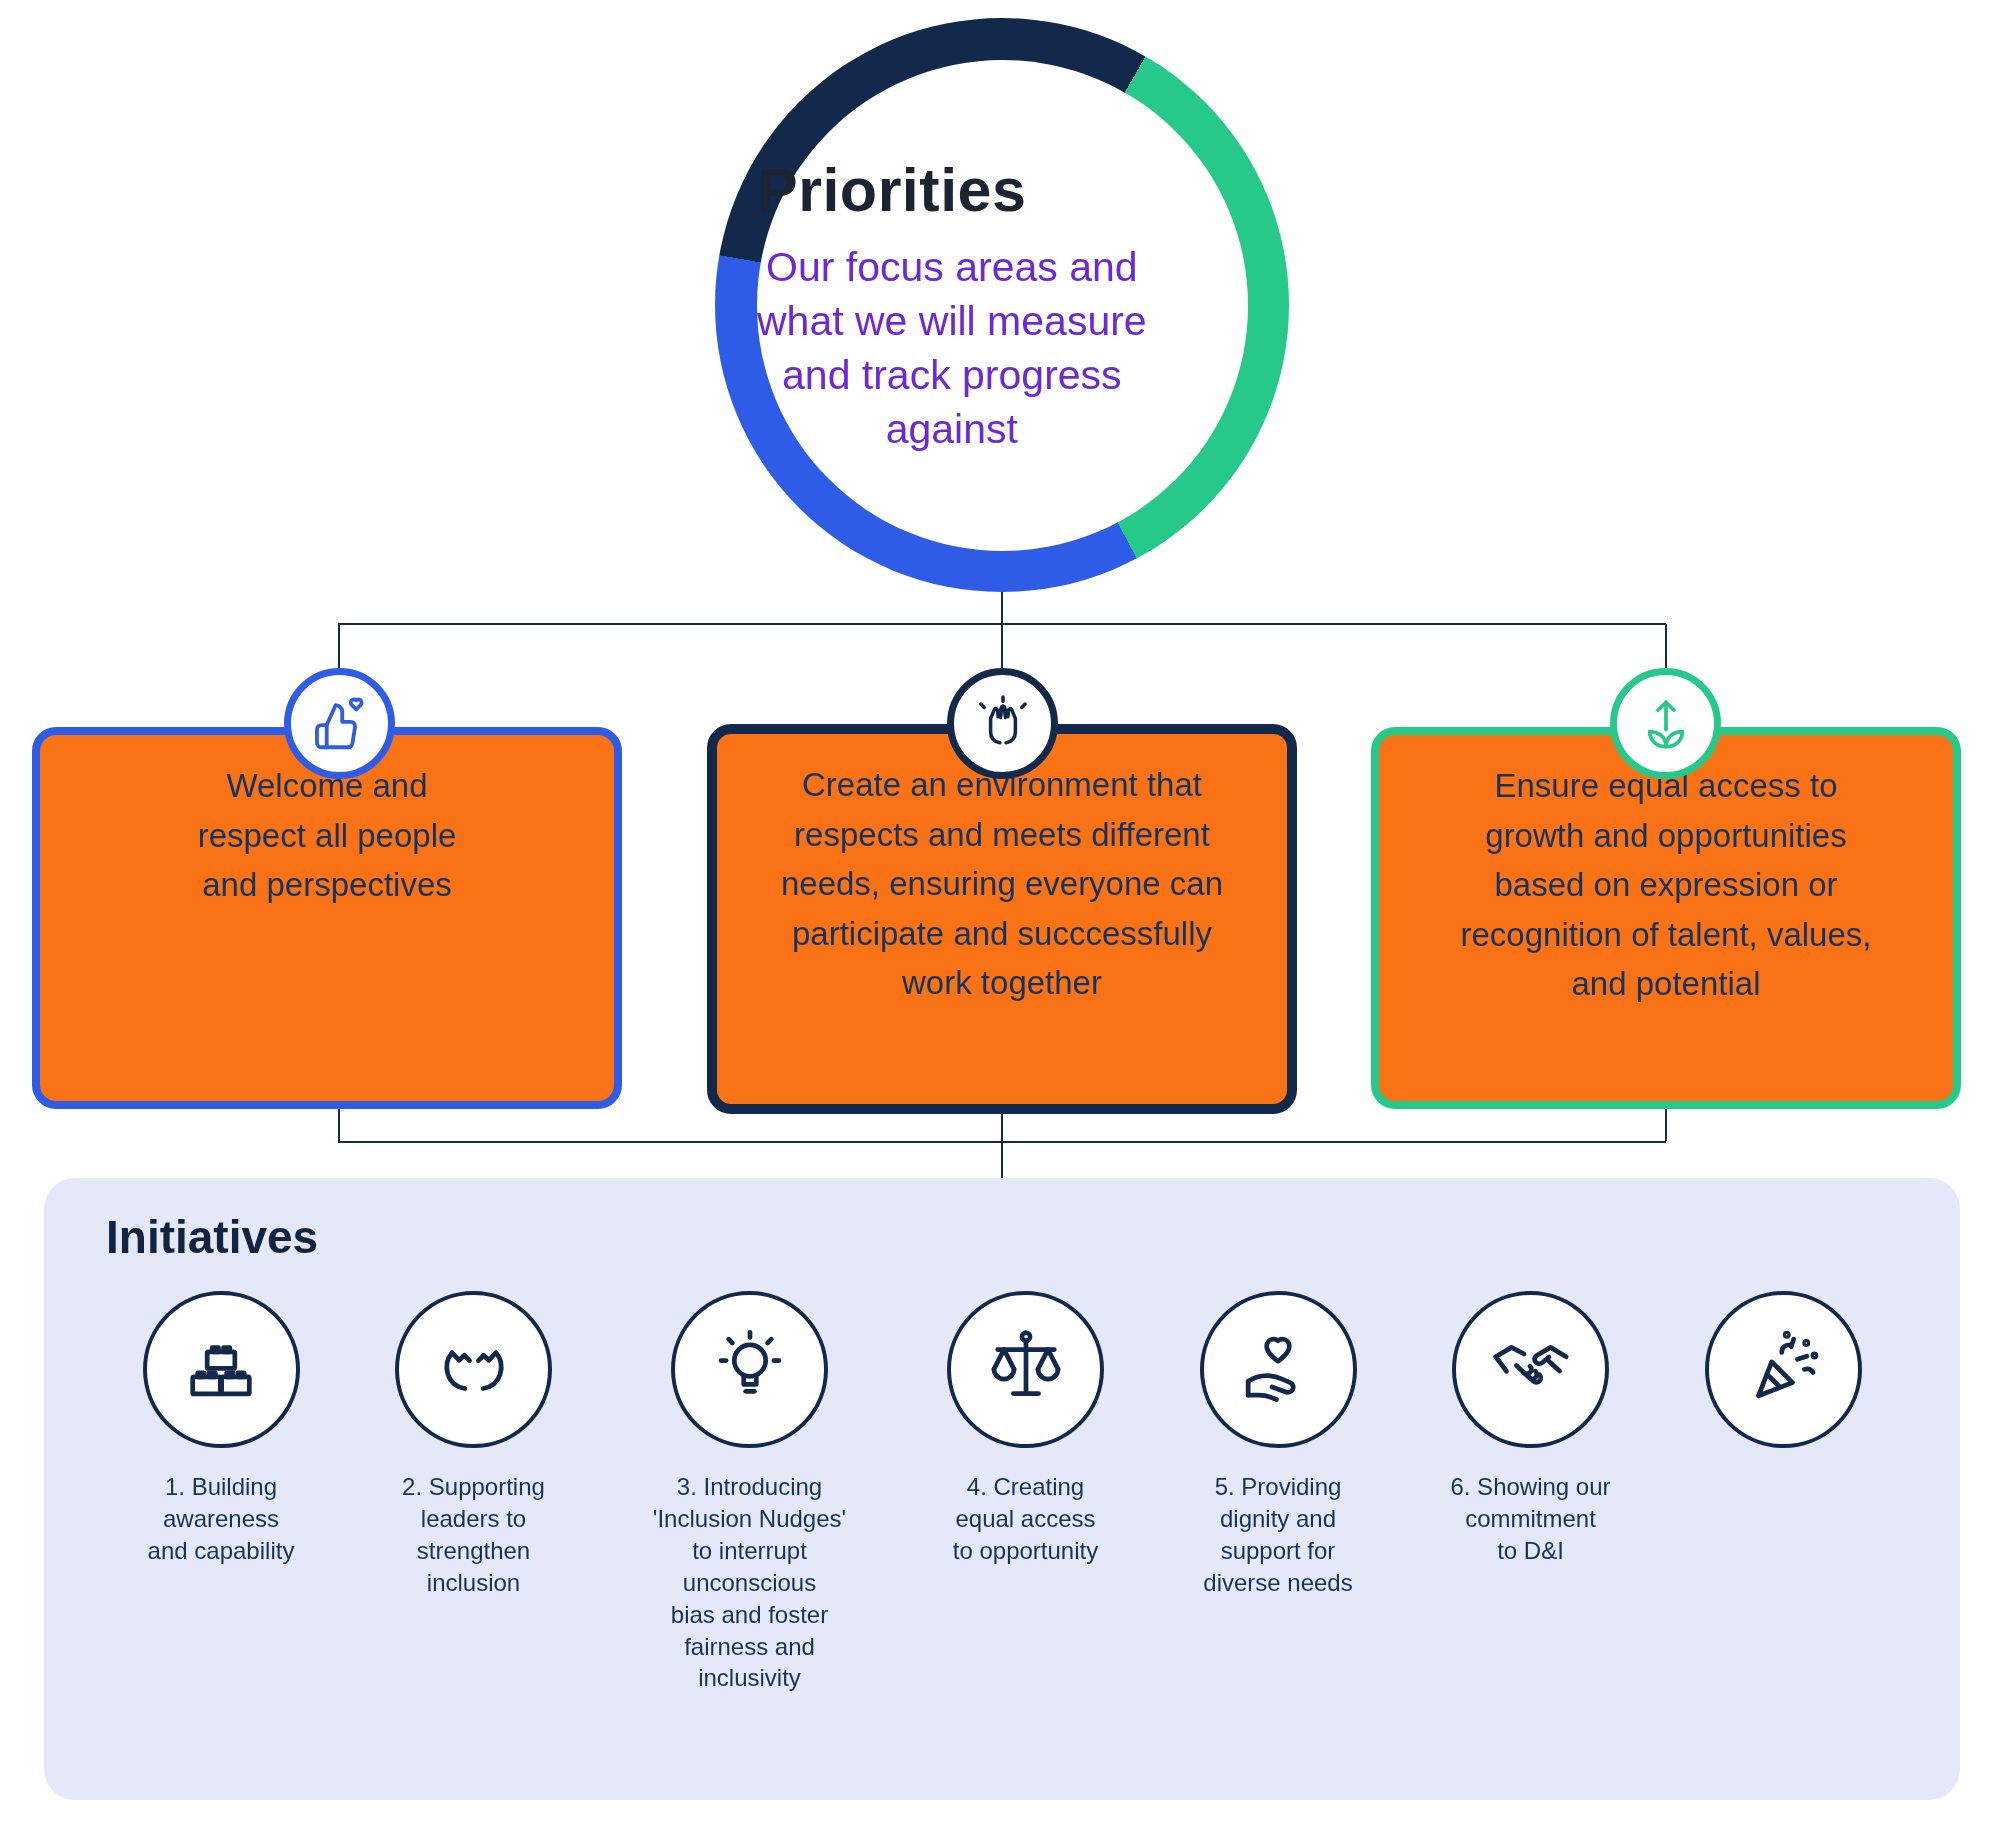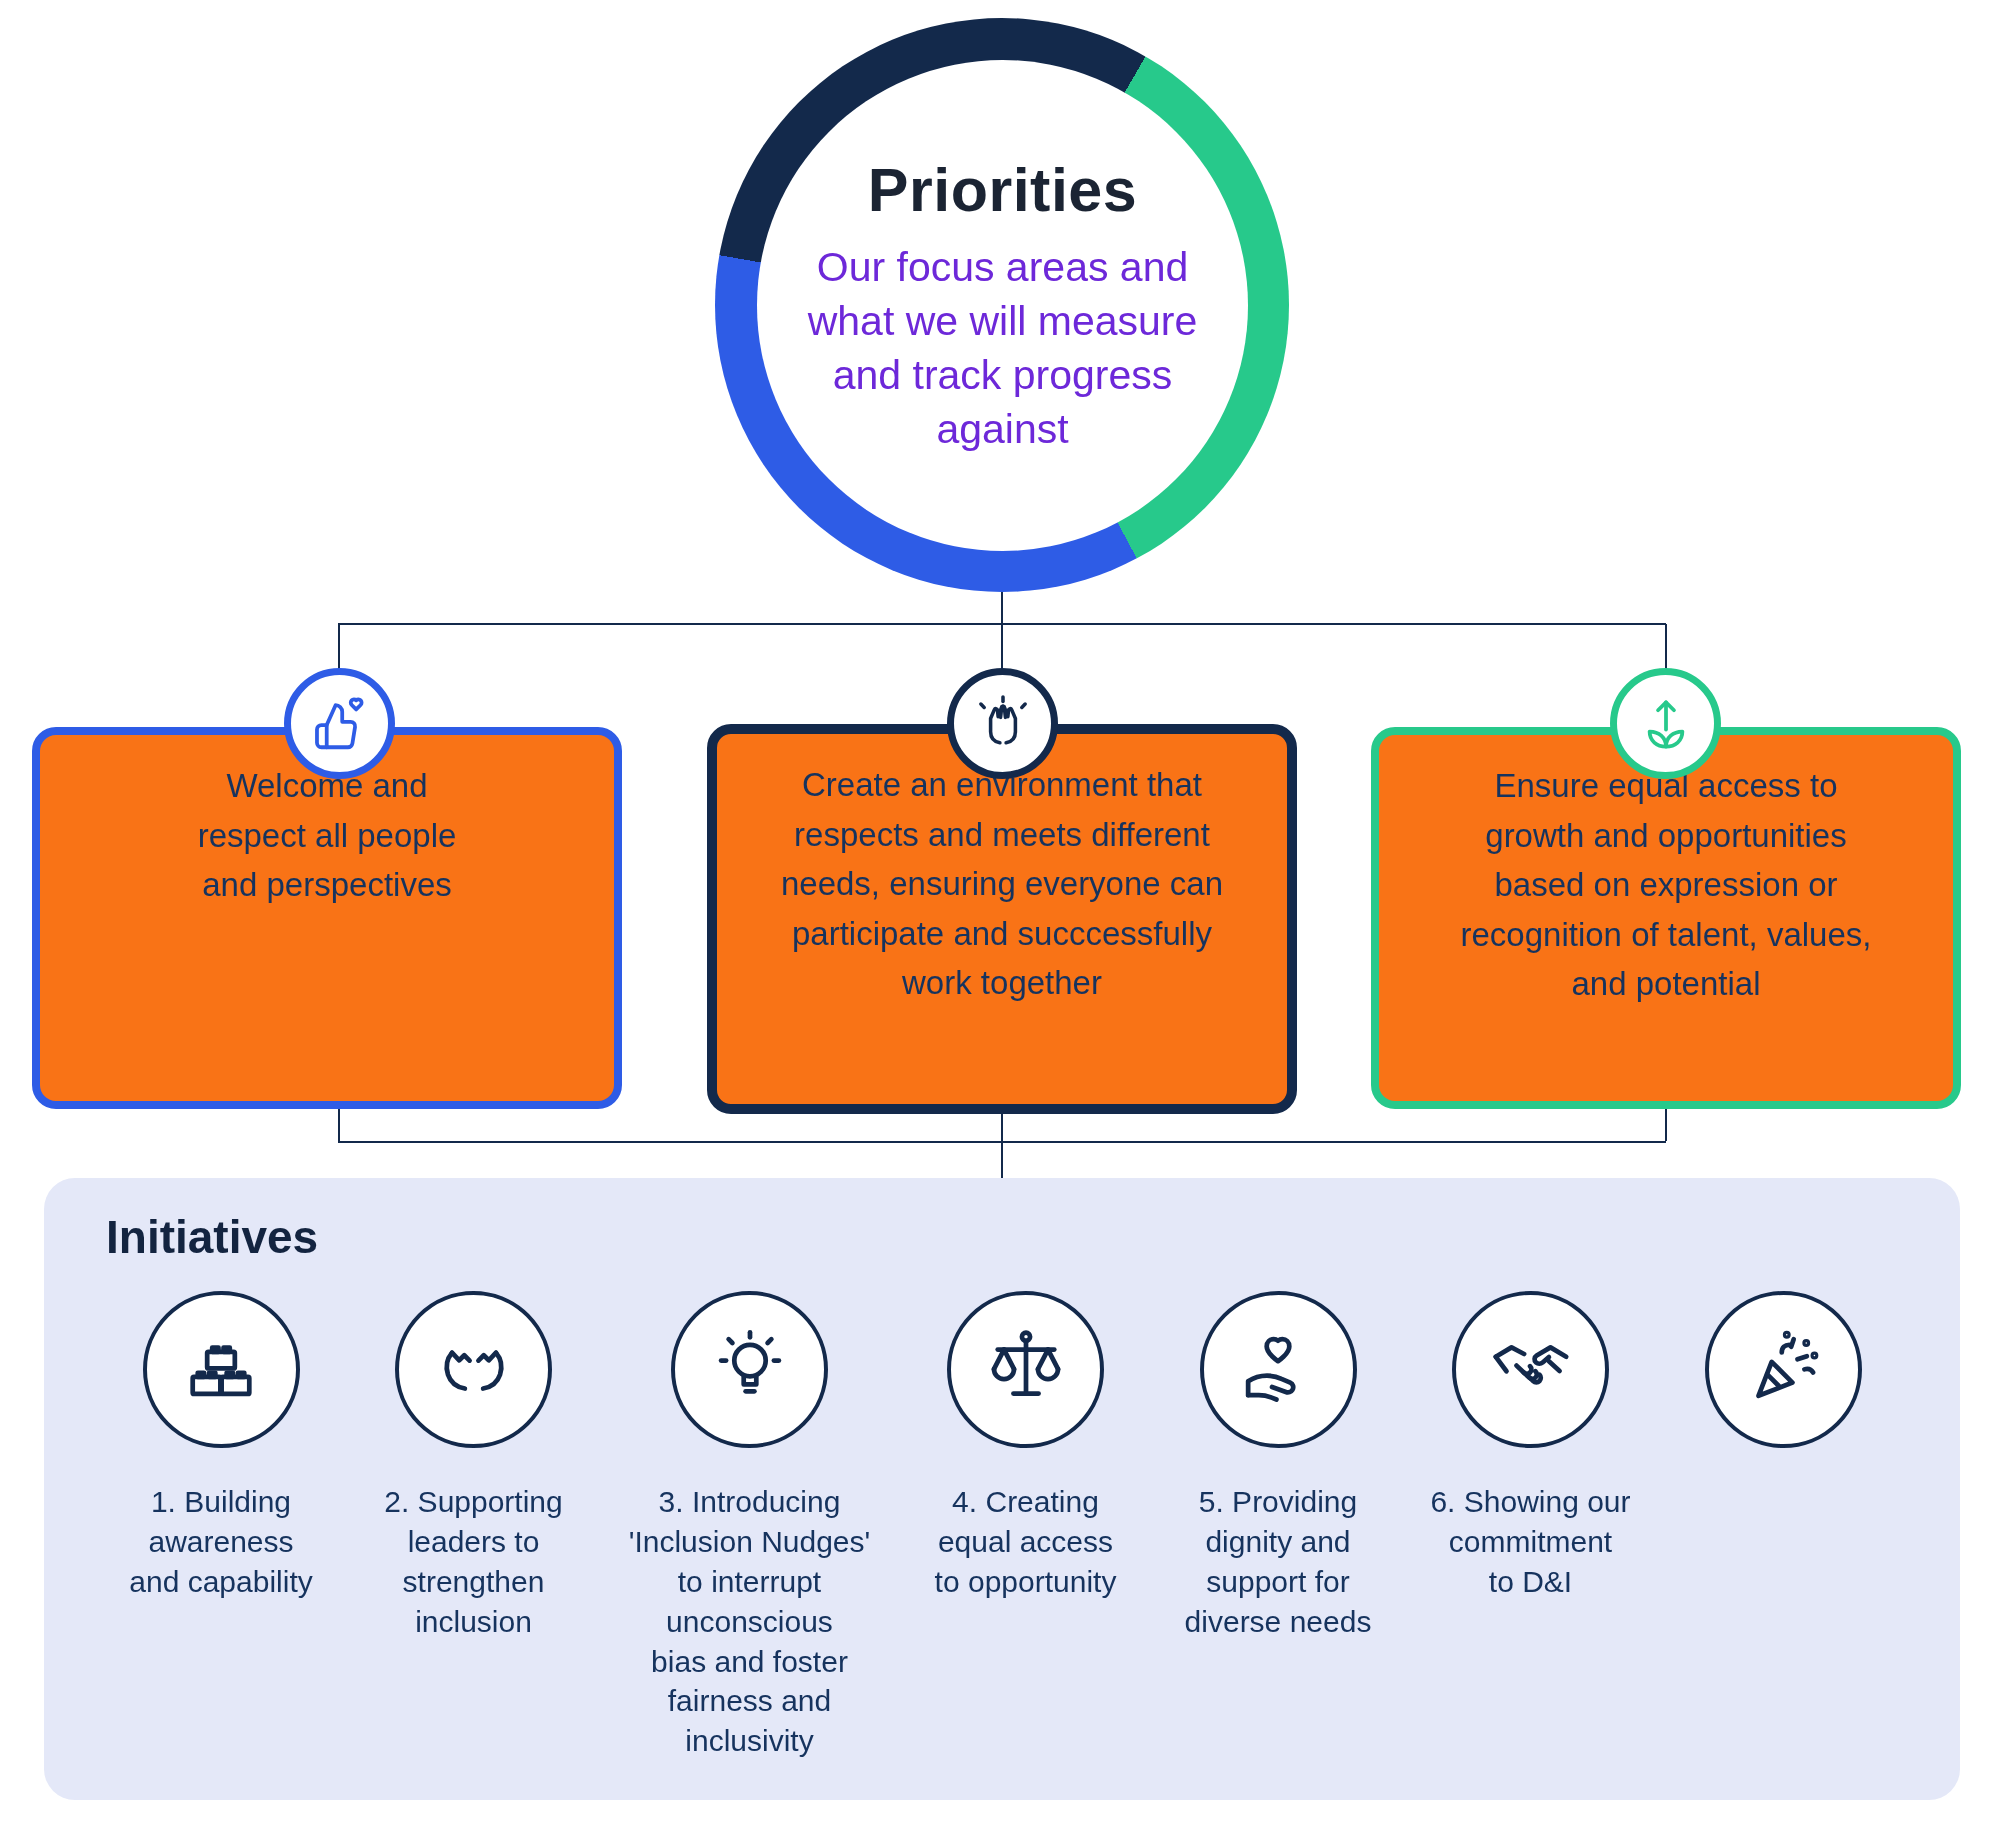--- a/index.html
+++ b/index.html
@@ -8,21 +8,21 @@
 
   .canvas { position:absolute; inset:0; }
 
   
   .line { position:absolute; background:#13294b; }
 
   
   .ring { position:absolute; left:715px; top:18.3px; width:574px; height:574px; border-radius:50%;
           background: conic-gradient(from 30deg, #27c98b 0deg 122deg, #2e5ce6 122deg 250deg, #13294b 250deg 360deg); }
   .ring-inner { position:absolute; left:42px; top:42px; width:491px; height:491px; border-radius:50%;
-          background:#ffffff; display:flex; flex-direction:column; align-items:center; justify-content:center; text-align:center; }
+          background:#ffffff; display:flex; flex-direction:column; align-items:flex-start; justify-content:center; text-align:center; }
   .ring-title { font-size:61px; font-weight:700; color:#1b2433; letter-spacing:0.5px; margin-bottom:14.6px; }
   .ring-sub { font-size:41px; line-height:1.32; color:#6d28d9; white-space:pre-line; }
 
   
   .card { position:absolute; top:727px; width:590px; height:382px; background:#f97316; border-radius:24px;
           display:flex; justify-content:center; }
   .card-blue  { left:32px;   border:8.4px solid #2e5ce6; }
   .card-navy  { left:707px; top:724px; height:390px; border:10px solid #13294b; }
   .card-green { left:1371px; border:8.4px solid #27c98b; }
   .card-text { font-size:33px; line-height:1.5; text-align:center; color:#16335e; white-space:pre-line; padding-top:26px; }
@@ -37,21 +37,21 @@
   
   .panel { position:absolute; left:44px; top:1178px; width:1916px; height:622px; background:#e4e8f8;
           border-radius:31px; padding:32px 62px; }
   .panel-heading { font-size:46px; font-weight:700; color:#132440; }
   .items { display:flex; justify-content:space-between; align-items:flex-start; margin-top:27px; }
   .item { width:230px; display:flex; flex-direction:column; align-items:center; }
   .item.wide { width:277px; }
   .item-circle { width:157px; height:157px; border-radius:50%; border:4.7px solid #13294b; background:#ffffff;
           display:flex; align-items:center; justify-content:center; }
   .item-circle svg { width:88px; height:88px; }
-  .item-label { margin-top:34px; font-size:30px; line-height:1.33; text-align:center; color:#16335e; white-space:pre-line; }
+  .item-label { margin-top:23px; font-size:24px; line-height:1.33; text-align:center; color:#16335e; white-space:pre-line; }
 
   svg.ic { fill:none; stroke-linecap:round; stroke-linejoin:round; }
   .st-navy  { stroke:#13294b; stroke-width:1.5; }
   .st-blue  { stroke:#2e5ce6; stroke-width:1.7; }
   .st-green { stroke:#27c98b; stroke-width:1.7; }
 </style>
 </head>
 <body>
 
 <div class="canvas">

